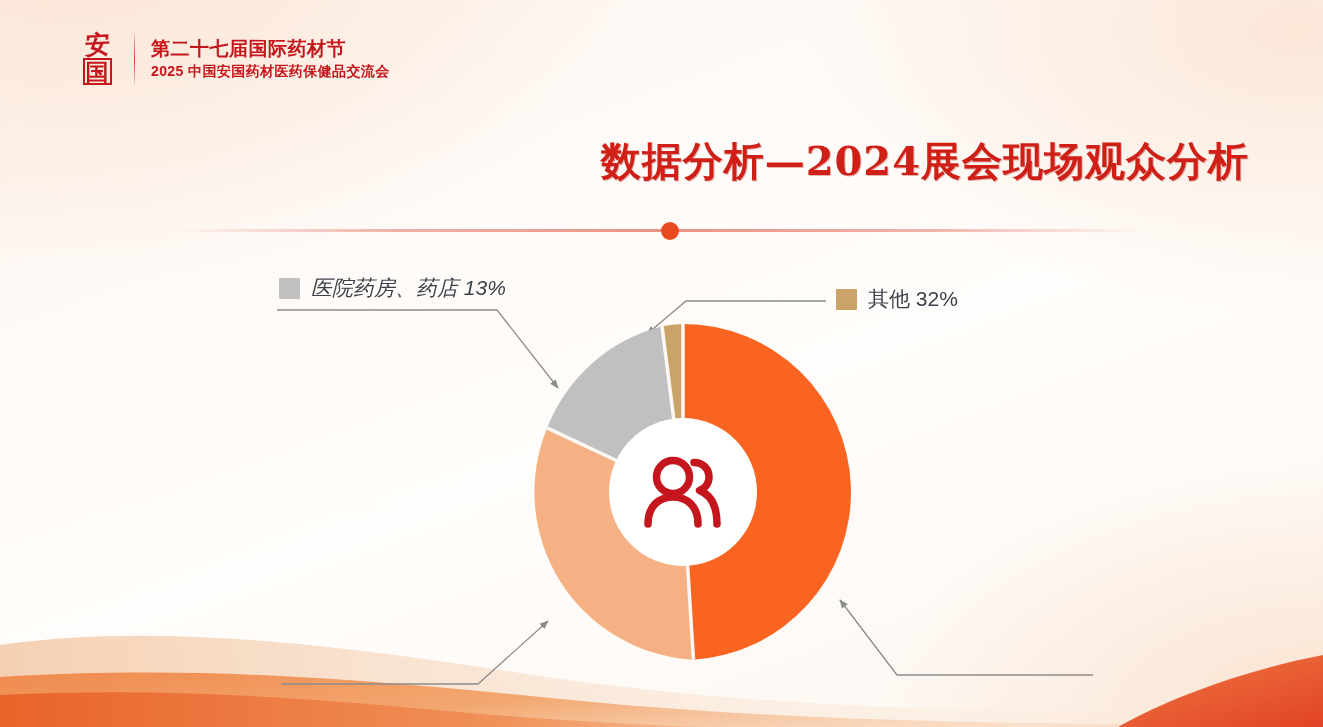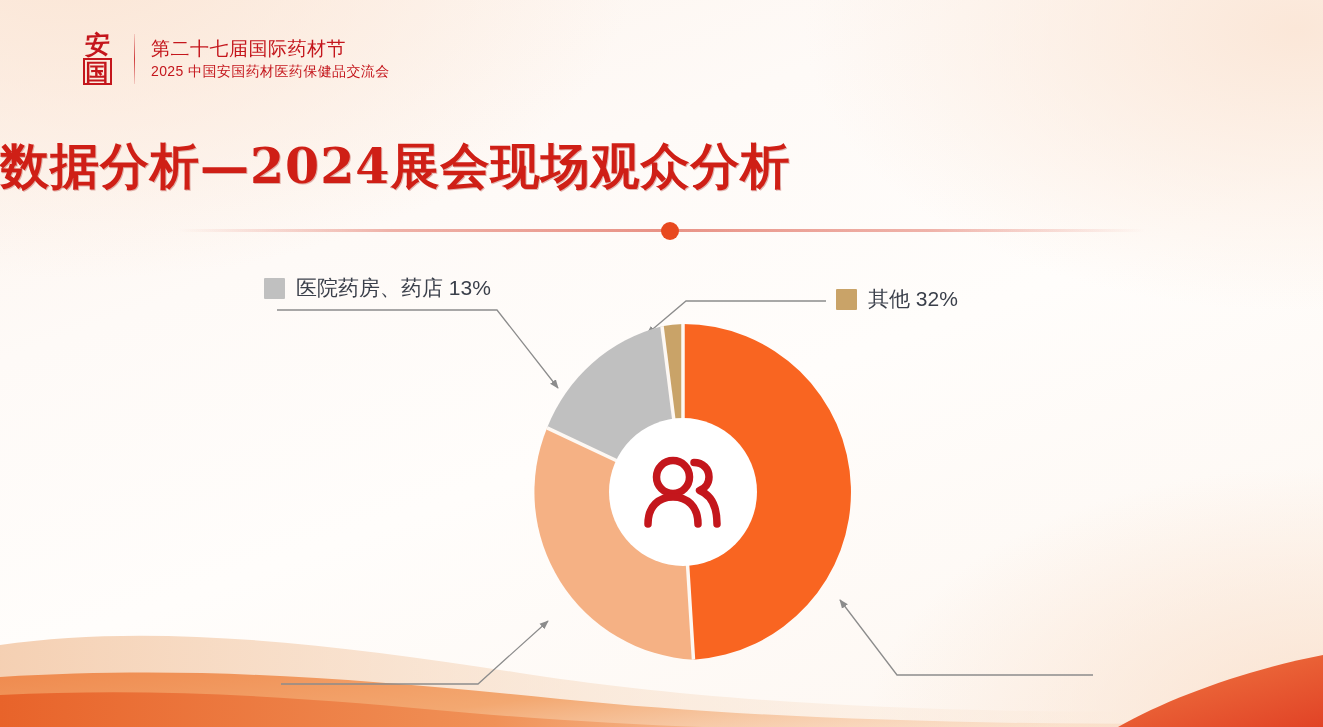--- a/index.html
+++ b/index.html
@@ -62,43 +62,43 @@
     line-height: 1.02;
   }
   .seal-divider {
     width: 1px;
     height: 50px;
     background: linear-gradient(to bottom, rgba(196,22,28,0.15), #cf3b3b, rgba(196,22,28,0.15));
     margin: 0 16px 0 14px;
   }
   .header-lines {
     color: #c4161c;
-    font-weight: 400;
+    font-weight: 700;
   }
   .header-line1 {
     font-size: 19px;
     letter-spacing: 0.5px;
     line-height: 1.38;
   }
   .header-line2 {
     font-size: 14px;
     letter-spacing: 0.4px;
     line-height: 1.38;
   }
 
   
   .title {
     position: absolute;
     left: 0;
     top: 134px;
     width: 1249px;
-    text-align: left;
+    text-align: right;
     font-family: "DejaVu Serif", "Liberation Serif", serif;
     font-weight: 700;
-    font-size: 49px;
+    font-size: 40px;
     letter-spacing: 1px;
     color: #cf1f16;
     text-shadow: 1px 1px 0 rgba(160,20,14,0.30);
   }
   .title-rule {
     position: absolute;
     left: 178px;
     top: 229px;
     width: 967px;
     height: 3px;
@@ -148,21 +148,21 @@
     font-size: 21px;
     color: #3a3f4a;
     white-space: nowrap;
   }
   .swatch {
     width: 21px;
     height: 21px;
     flex: 0 0 auto;
     border-radius: 1px;
   }
-  .callout-hospital { left: 264px; top: 274px; }
+  .callout-hospital { left: 279px; top: 274px; font-style: italic; }
   .callout-other    { left: 836px; top: 285px; }
   .callout-pharma36 { left: 305px; top: 646px; }
   .callout-pharma49 { left: 921px; top: 638px; }
 
   .leaders {
     position: absolute;
     left: 0; top: 0;
     width: 1323px;
     height: 727px;
     pointer-events: none;

